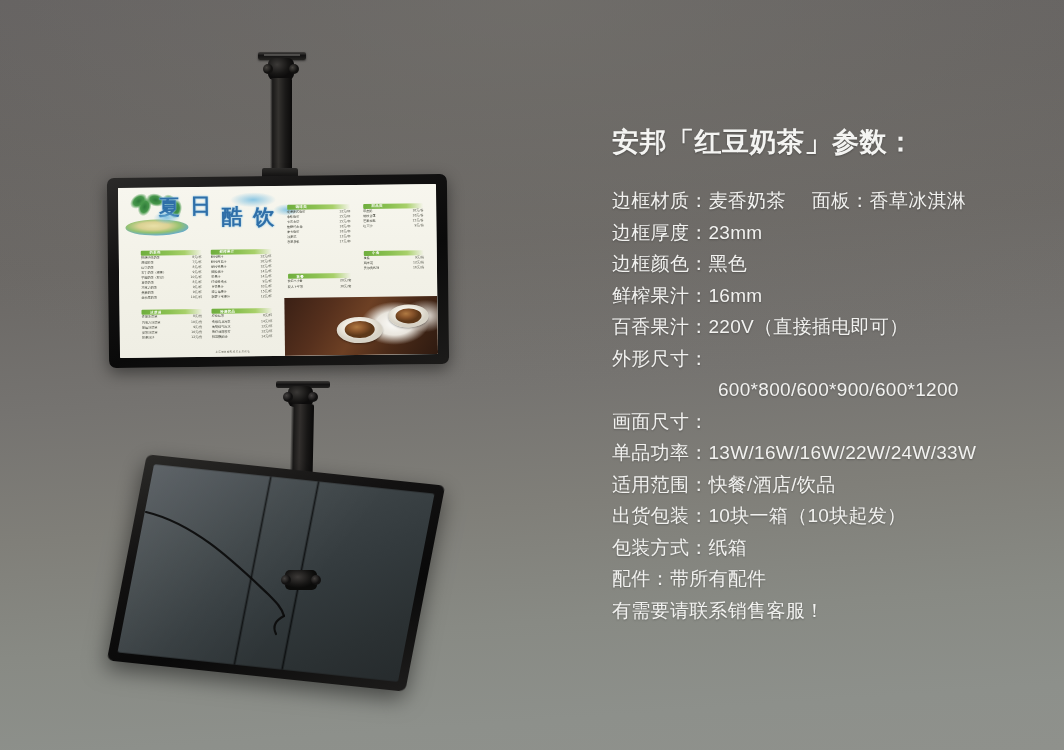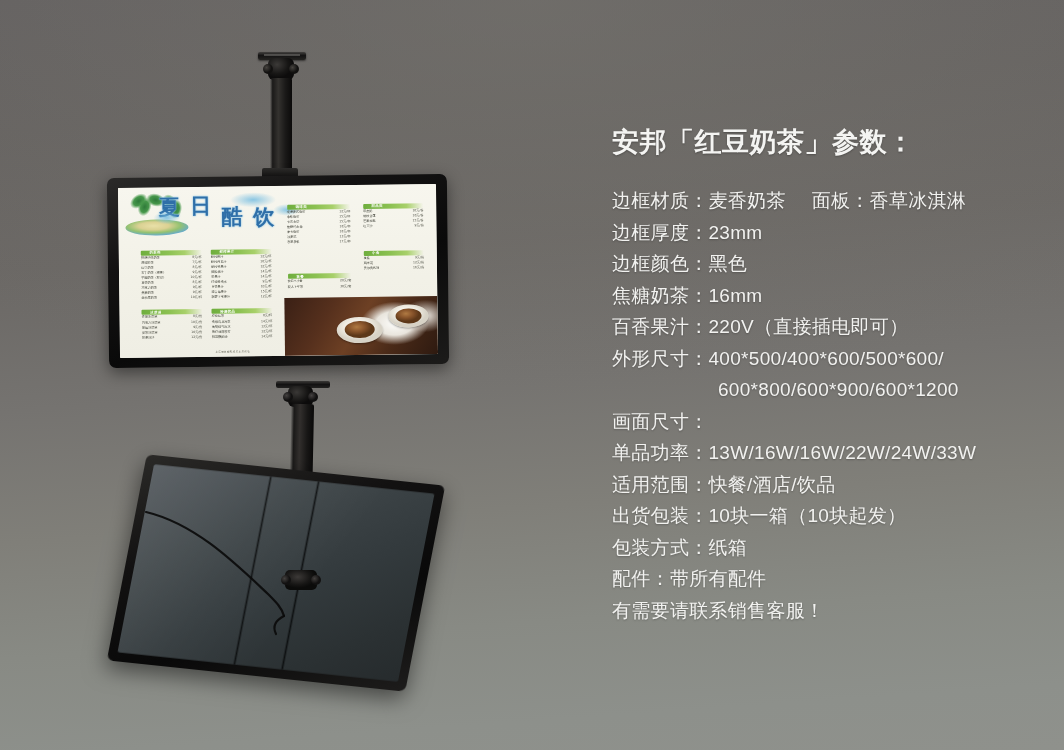--- a/index.html
+++ b/index.html
@@ -679,32 +679,31 @@
         <span class="lbl">边框厚度：</span>
         <span class="val">23mm</span>
       </div>
 
       <div class="spec-line">
         <span class="lbl">边框颜色：</span>
         <span class="val">黑色</span>
       </div>
 
       <div class="spec-line">
-        <span class="lbl">焦糖奶茶：</span>
+        <span class="lbl">鲜榨果汁：</span>
         <span class="val">16mm</span>
       </div>
 
       <div class="spec-line">
         <span class="lbl">百香果汁：</span>
         <span class="val">220V（直接插电即可）</span>
       </div>
 
       <div class="spec-line">
         <span class="lbl">外形尺寸：</span>
-        <span class="val">400*500/400*600/500*600/</span>
       </div>
       <div class="spec-line cont">
         <span class="val">600*800/600*900/600*1200</span>
       </div>
 
       <div class="spec-line">
         <span class="lbl">画面尺寸：</span>
       </div>
 
       <div class="spec-line">

